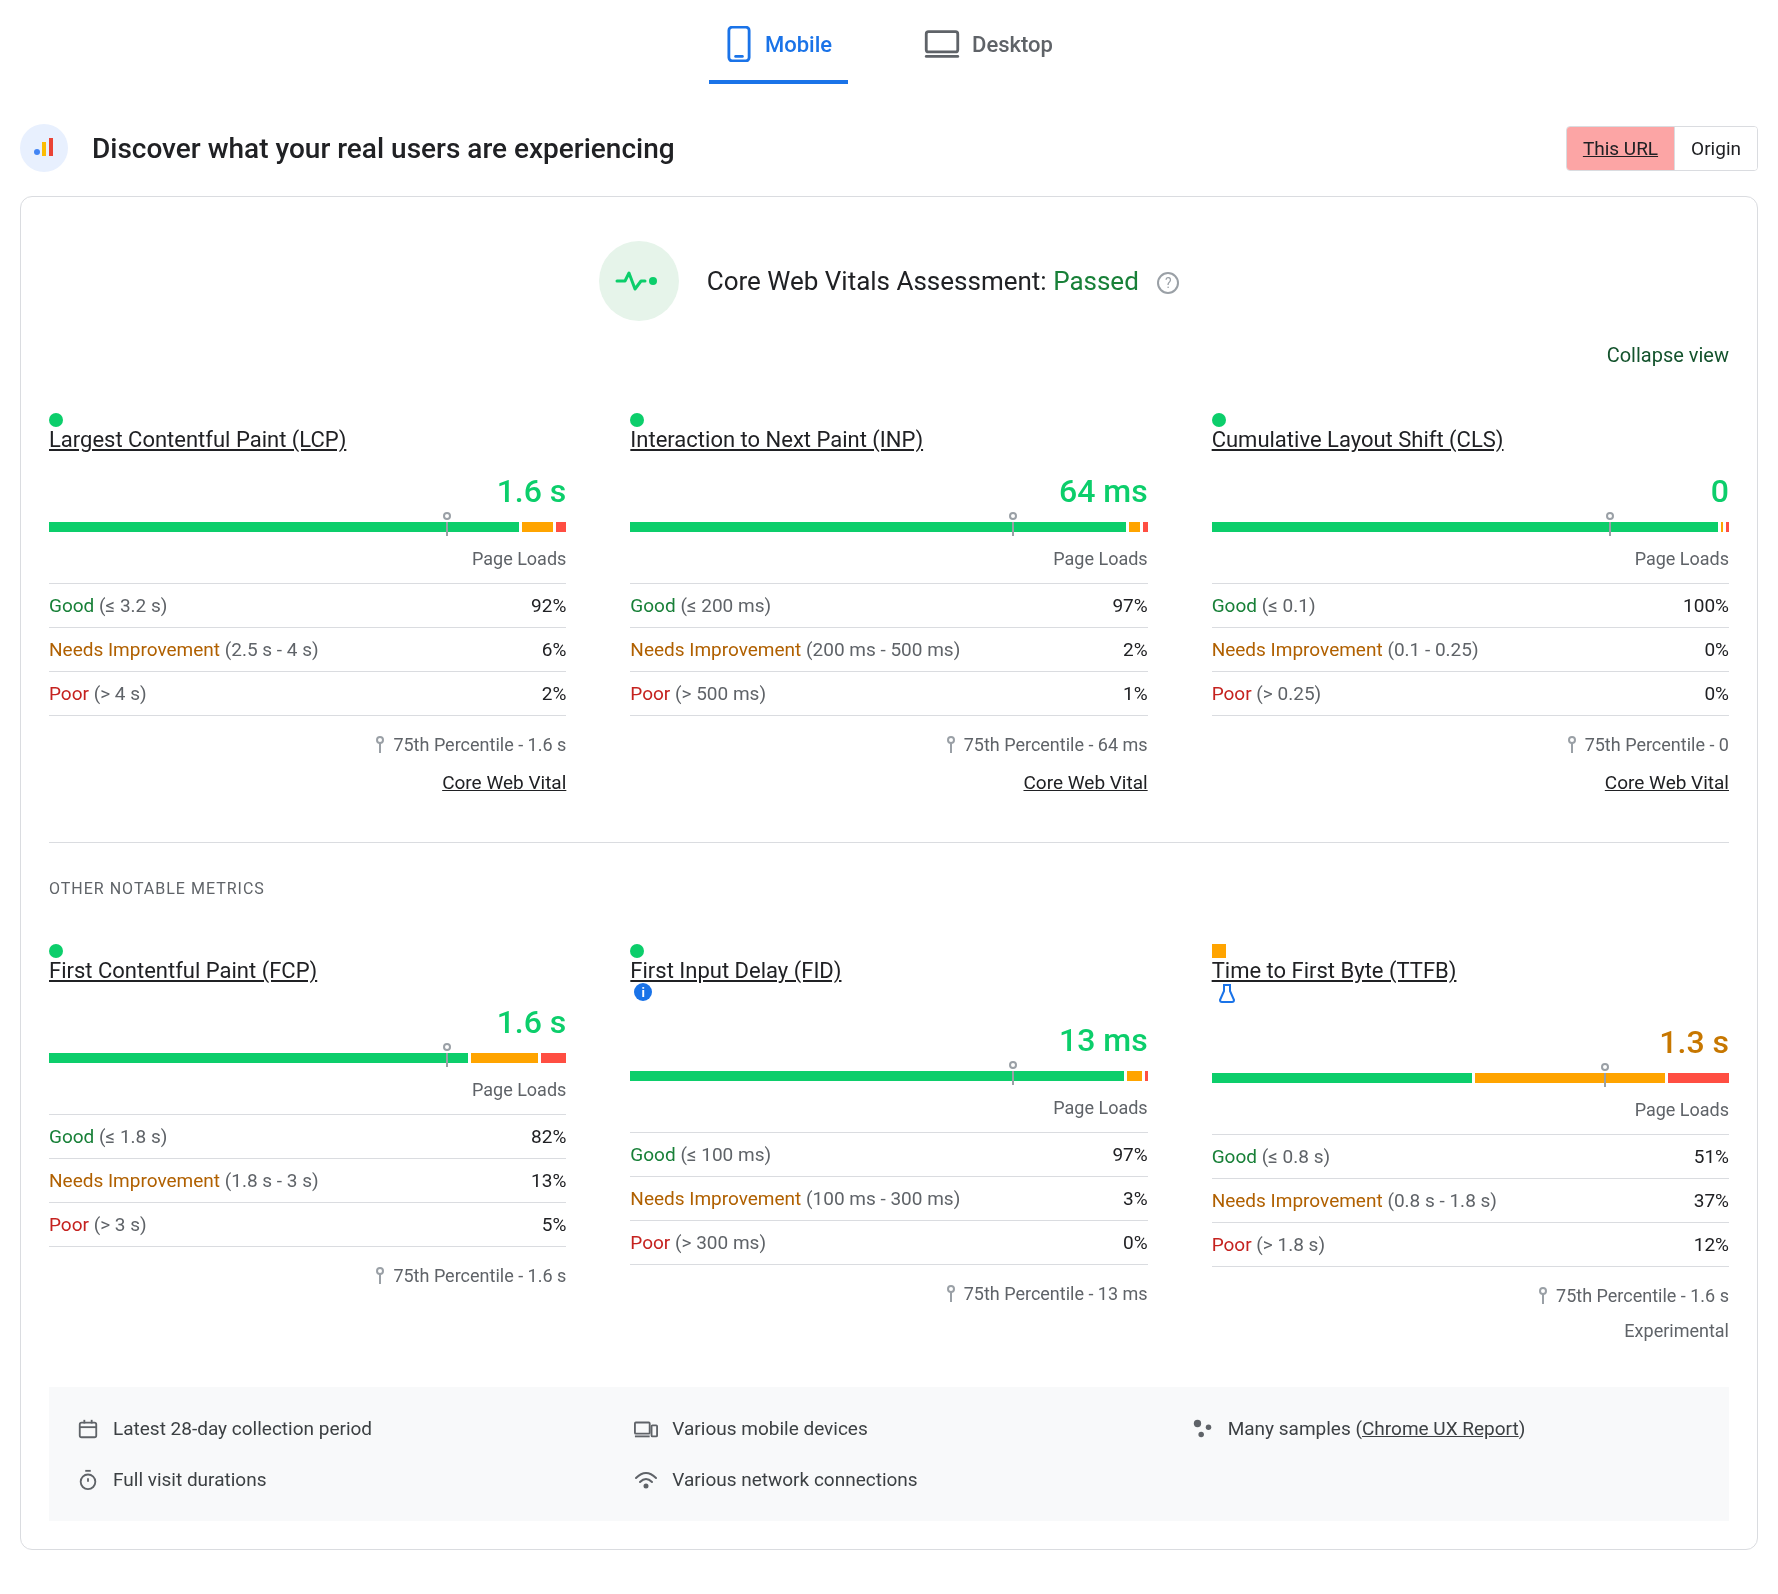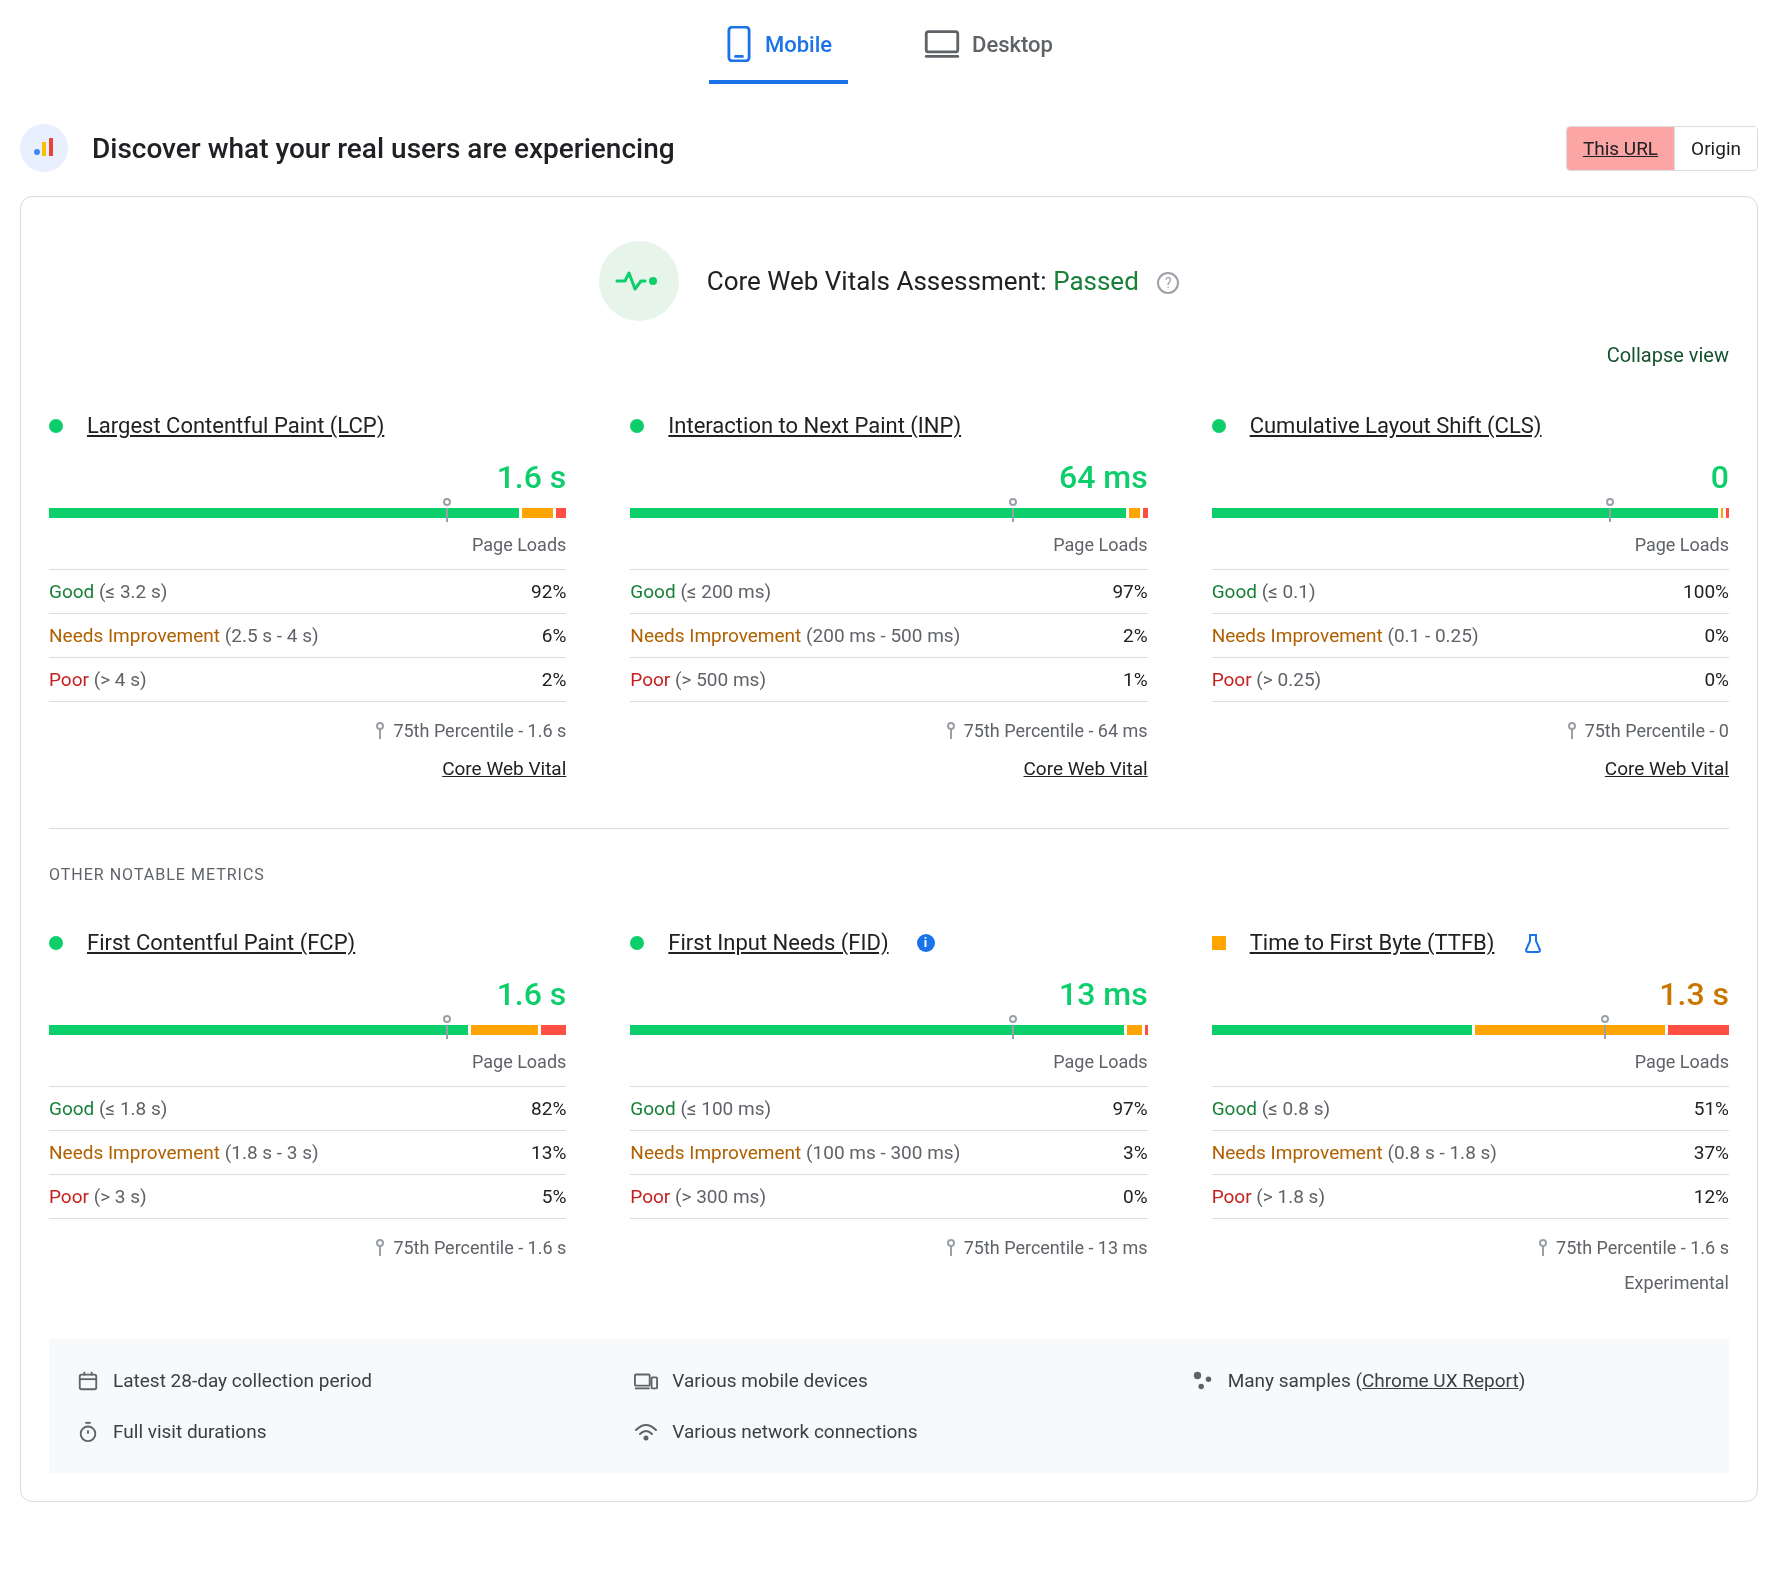--- a/index.html
+++ b/index.html
@@ -68,21 +68,21 @@
 .assessment-text .passed { color: #188038; }
 .collapse-row { text-align: right; margin-top: 22px; color: #14532d; font-size: 20px; cursor: pointer; }
 
 .metrics-grid {
   display: grid;
   grid-template-columns: repeat(3, 1fr);
   gap: 48px 64px;
   margin-top: 46px;
 }
 .metric-card { display: flex; flex-direction: column; }
-.metric-head { display: flex; align-items: center; gap: 24px; }
+.metric-head { display: flex; align-items: flex-start; gap: 0; flex-direction: column; }
 .status-dot { width: 14px; height: 14px; border-radius: 7px; background: #0cce6b; }
 .status-dot.orange { background: #ffa400; border-radius:0; }
 .metric-name { font-size: 22px; text-decoration: underline; color: #202124; cursor: pointer; }
 .info-icon { width:18px; height:18px; border-radius:9px; background:#1a73e8; color:#fff; font-size:13px; display:inline-flex; align-items:center; justify-content:center; font-weight:700; margin-left:4px;}
 .flask-icon { color:#1a73e8; margin-left:6px; }
 .metric-value { font-size: 32px; font-weight: 500; text-align: right; margin-top: 20px; }
 .metric-value.green { color: #0cce6b; }
 .metric-value.orange { color: #c77700; }
 .bar { position: relative; height: 10px; margin-top: 12px; display:flex; gap:3px; }
 .bar .seg { height: 100%; }
@@ -336,21 +336,21 @@
             <circle cx="5" cy="4" r="3" fill="#fff" stroke="#9aa0a6" stroke-width="2"></circle>
             <line x1="5" y1="7" x2="5" y2="17" stroke="#9aa0a6" stroke-width="2"></line>
           </svg>
       <span>75th Percentile - 1.6 s</span>
     </div>
 
   </div>
     <div class="metric-card">
     <div class="metric-head">
       <div class="status-dot"></div>
-      <div class="metric-name">First Input Needs (FID)</div>
+      <div class="metric-name">First Input Delay (FID)</div>
       <span class="info-icon">i</span>
     </div>
     <div class="metric-value green">13 ms</div>
     <div class="bar">
       <div class="seg g" style="width:96.5%"></div>
       <div class="seg o" style="width:3%"></div>
       <div class="seg r" style="width:0.5%"></div>
       <div class="marker" style="left:74%"></div>
     </div>
     <div class="page-loads">Page Loads</div>

